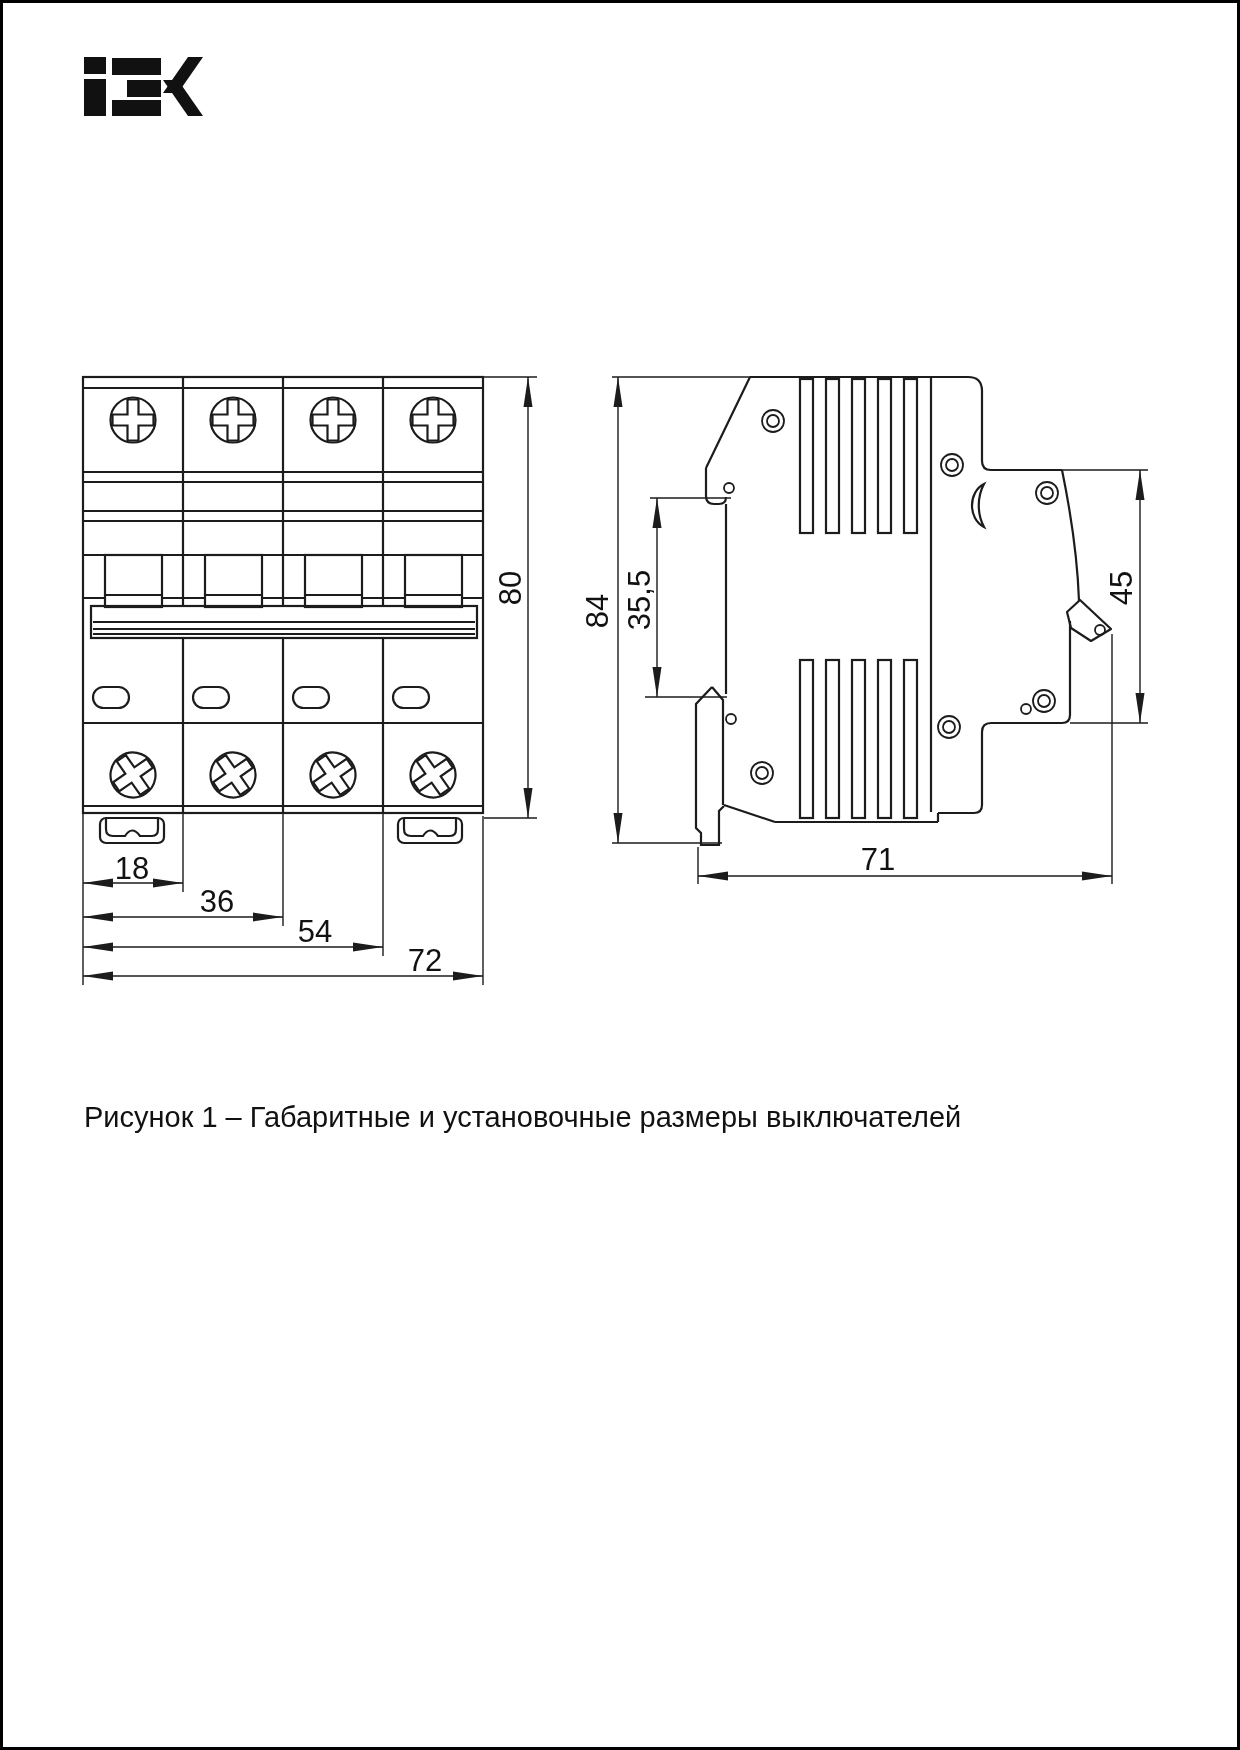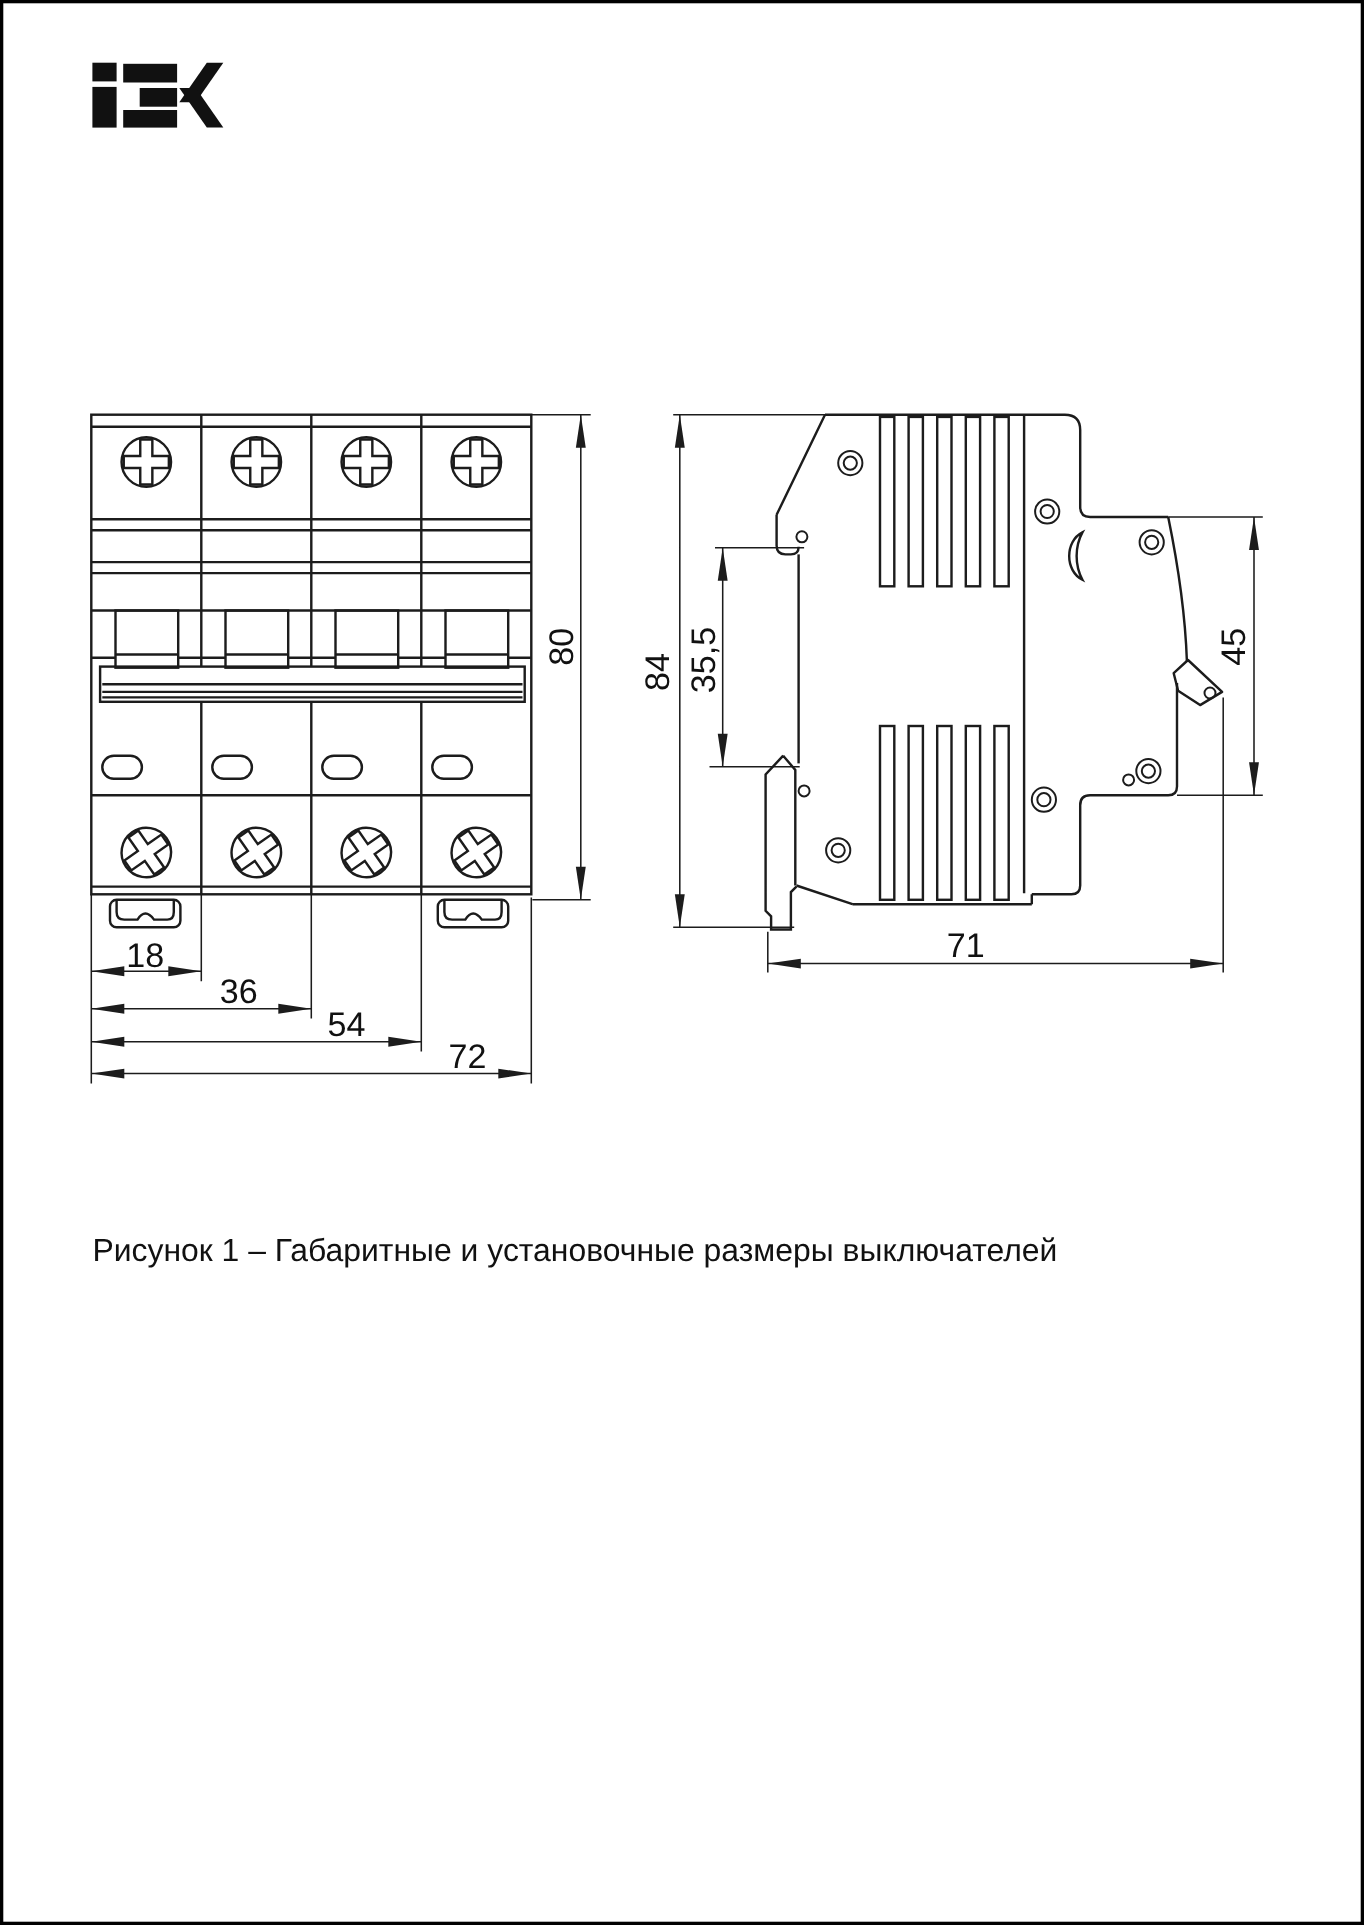--- a/index.html
+++ b/index.html
@@ -14,21 +14,21 @@
   svg.art{position:absolute;left:0;top:0;}
   .s2{stroke:#1c1c1c;stroke-width:2.2;fill:none;stroke-linecap:butt;}
   .s2f{stroke:#1c1c1c;stroke-width:2.2;fill:#ffffff;}
   .s18{stroke:#1c1c1c;stroke-width:1.8;fill:none;}
   .s1{stroke:#1c1c1c;stroke-width:1.4;fill:none;}
   .arrow{fill:#1c1c1c;stroke:none;}
   .dimtext{font-family:"Liberation Sans",sans-serif;font-size:31px;fill:#111;}
   .logoshape{fill:#111;stroke:none;}
   .caption{
     position:absolute;left:84px;top:1101px;font-size:29px;color:#111;
-    font-family:"Liberation Sans",sans-serif;white-space:nowrap;margin-top:20px;
+    font-family:"Liberation Sans",sans-serif;white-space:nowrap;
   }
 </style>
 </head>
 <body>
 
 <div class="page">
 
   <svg class="art" width="1240" height="1750" viewBox="0 0 1240 1750">
 
     <g aria-label="IEK">

